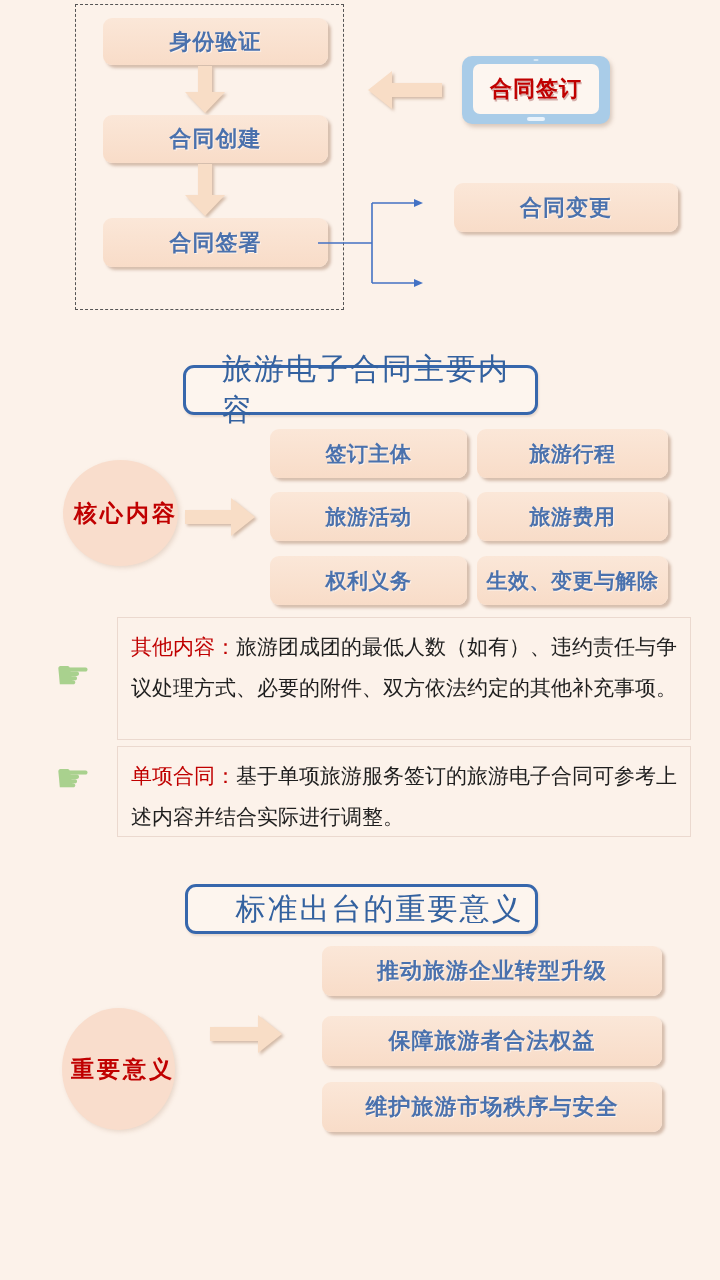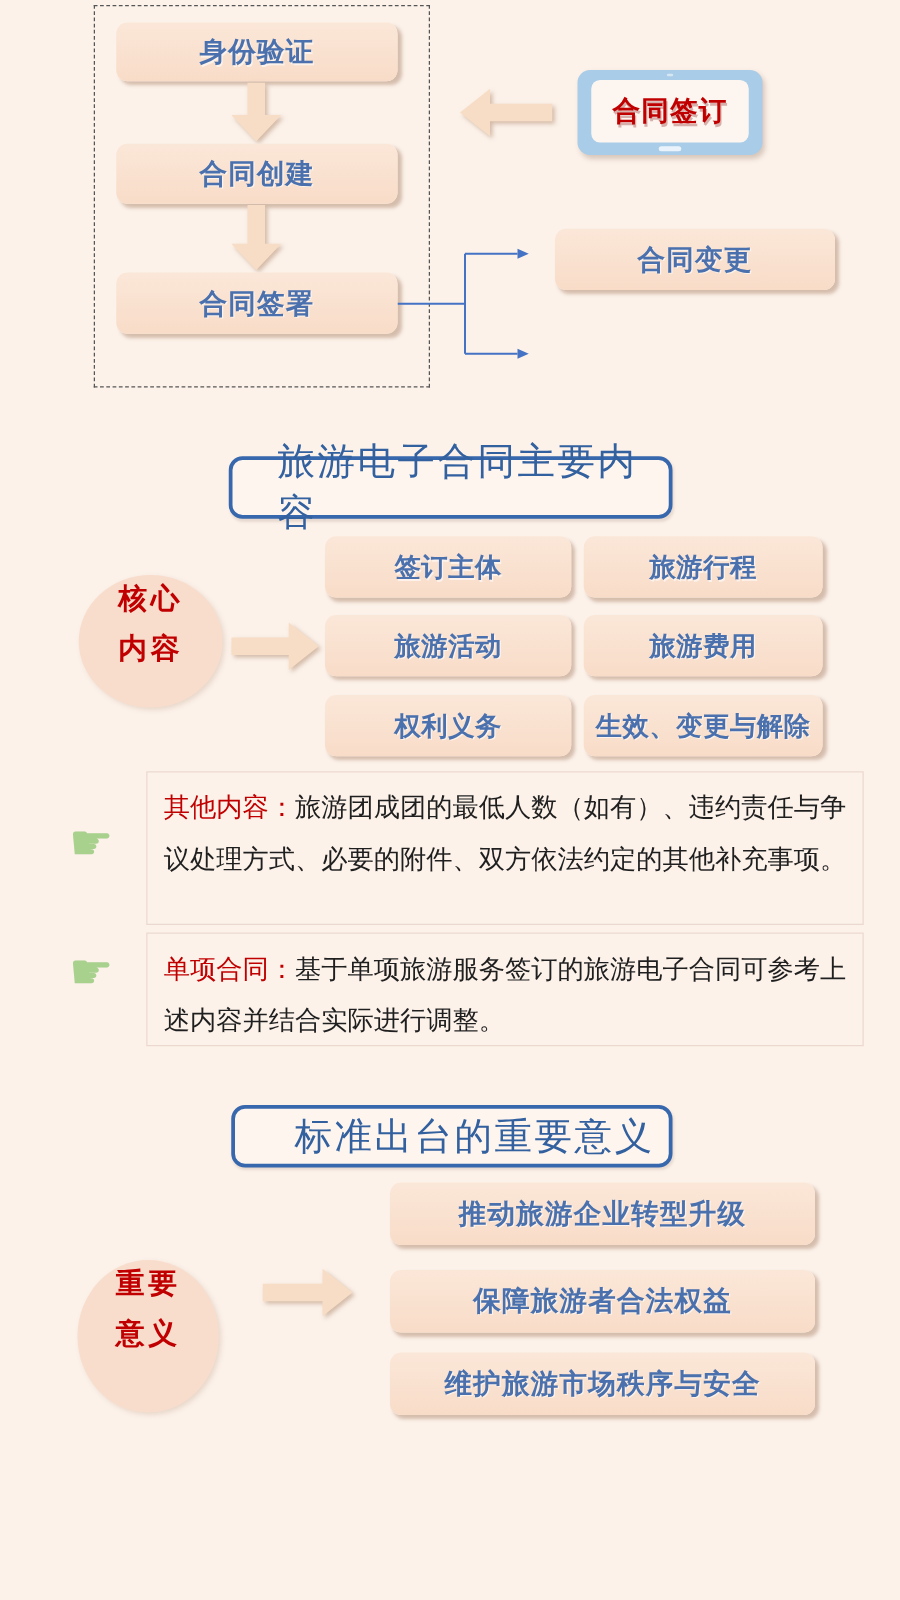--- a/index.html
+++ b/index.html
@@ -13,21 +13,21 @@
     margin:0 auto;
     background:#fcf2ea;
     overflow:hidden;
   }
   
   .pbox{
     position:absolute;
     background:linear-gradient(180deg,#fbe7d8 0%,#f8dcc8 100%);
     border-radius:9px;
     box-shadow:3px 3px 3px rgba(166,124,98,0.45);
-    display:flex;align-items:center;justify-content:center;
+    display:flex;align-items:center;justify-content:center;margin-left:10px;
   }
   .pbox span{
     color:#4a71ad;font-weight:bold;font-size:22px;letter-spacing:1px;
     text-shadow:1px 1px 0 rgba(255,255,255,0.6);
   }
   .pbox.small span{font-size:21px;letter-spacing:0.5px;}
   
   .dashed-box{
     position:absolute;border:1px dashed #555;background:transparent;
   }
@@ -40,21 +40,21 @@
     box-shadow:1px 2px 2px rgba(150,120,100,0.2);
   }
   .title-box span{
     color:#33619f;font-weight:normal;font-size:30px;letter-spacing:2px;margin-left:36px;
   }
   
   .hub{
     position:absolute;border-radius:50%;
     background:#f9ddcc;
     box-shadow:2px 2px 4px rgba(180,140,110,0.25);
-    display:flex;flex-direction:column;align-items:center;justify-content:flex-start;font-family:Liberation Mono, monospace;
+    display:flex;flex-direction:row;align-items:center;justify-content:flex-end;
   }
   .hub span{
     color:#c00000;font-weight:bold;font-size:23px;line-height:40px;letter-spacing:3px;
   }
   
   .blk-arrow{position:absolute;filter:drop-shadow(2px 2px 1.5px rgba(170,130,100,0.5));}
   .blk-arrow polygon{fill:#f8ddc6;}
   
   .connector path{stroke:#4472c4;stroke-width:1.6;fill:none;}
   .connector polygon{fill:#4472c4;}

